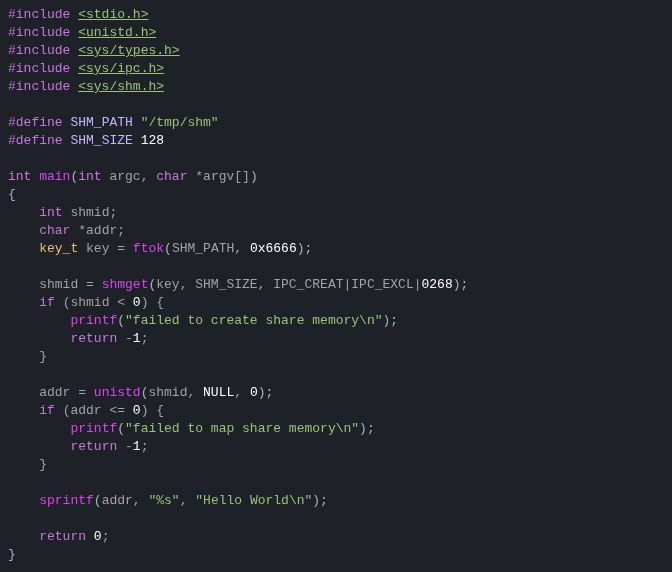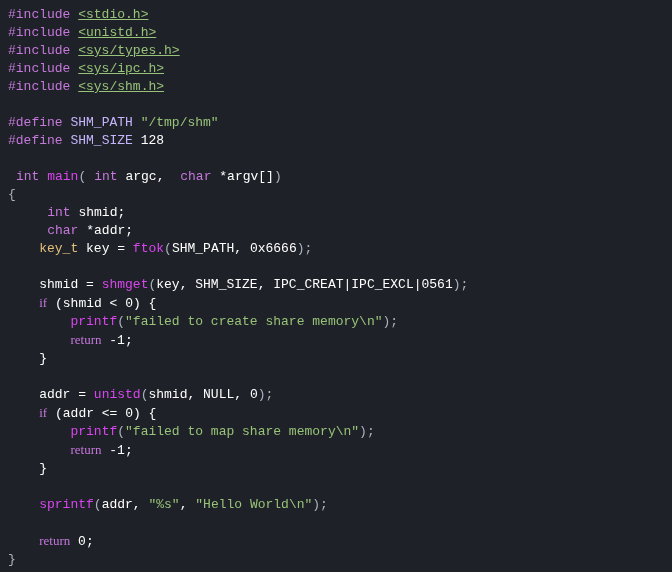--- a/index.html
+++ b/index.html
@@ -17,46 +17,46 @@
     font-size: 13px;
     line-height: 18px;
     color: #c8ccd4;
     white-space: pre;
   }
   .tok-preproc  { color: #c678dd; }
   .tok-include  { color: #98c379; text-decoration: underline; }
   .tok-macro    { color: #c4b5fd; }
   .tok-string   { color: #98c379; }
   .tok-number   { color: #ffffff; }
-  .tok-keyword  { color: #c678dd; font-family: Liberation Serif, serif; }
-  .tok-type     { color: #c678dd; margin-left: 8px; }
+  .tok-keyword  { color: #c678dd; }
+  .tok-type     { color: #c678dd; }
   .tok-typealt  { color: #e5c07b; }
   .tok-func     { color: #d946ef; }
-  .tok-plain    { color: #ffffff; }
+  .tok-plain    { color: #a3a3a3; }
   .tok-punct    { color: #abb2bf; }
 </style>
 </head>
 <body>
 
 <pre class="code"><span><span class="tok-preproc">#include </span><span class="tok-include">&lt;stdio.h&gt;</span></span>
 <span><span class="tok-preproc">#include </span><span class="tok-include">&lt;unistd.h&gt;</span></span>
 <span><span class="tok-preproc">#include </span><span class="tok-include">&lt;sys/types.h&gt;</span></span>
 <span><span class="tok-preproc">#include </span><span class="tok-include">&lt;sys/ipc.h&gt;</span></span>
 <span><span class="tok-preproc">#include </span><span class="tok-include">&lt;sys/shm.h&gt;</span></span>
 <span><span class="tok-plain"></span></span>
 <span><span class="tok-preproc">#define </span><span class="tok-macro">SHM_PATH </span><span class="tok-string">"/tmp/shm"</span></span>
 <span><span class="tok-preproc">#define </span><span class="tok-macro">SHM_SIZE </span><span class="tok-number">128</span></span>
 <span><span class="tok-plain"></span></span>
 <span><span class="tok-type">int</span><span class="tok-plain"> </span><span class="tok-func">main</span><span class="tok-punct">(</span><span class="tok-type">int</span><span class="tok-plain"> argc, </span><span class="tok-type">char</span><span class="tok-plain"> *argv[]</span><span class="tok-punct">)</span></span>
 <span><span class="tok-punct">{</span></span>
 <span><span class="tok-plain">    </span><span class="tok-type">int</span><span class="tok-plain"> shmid;</span></span>
 <span><span class="tok-plain">    </span><span class="tok-type">char</span><span class="tok-plain"> *addr;</span></span>
 <span><span class="tok-plain">    </span><span class="tok-typealt">key_t</span><span class="tok-plain"> key = </span><span class="tok-func">ftok</span><span class="tok-punct">(</span><span class="tok-plain">SHM_PATH, </span><span class="tok-number">0x6666</span><span class="tok-punct">);</span></span>
 <span><span class="tok-plain"></span></span>
-<span><span class="tok-plain">    shmid = </span><span class="tok-func">shmget</span><span class="tok-punct">(</span><span class="tok-plain">key, SHM_SIZE, IPC_CREAT|IPC_EXCL|</span><span class="tok-number">0561</span><span class="tok-punct">);</span></span>
+<span><span class="tok-plain">    shmid = </span><span class="tok-func">shmget</span><span class="tok-punct">(</span><span class="tok-plain">key, SHM_SIZE, IPC_CREAT|IPC_EXCL|</span><span class="tok-number">0268</span><span class="tok-punct">);</span></span>
 <span><span class="tok-plain">    </span><span class="tok-keyword">if</span><span class="tok-plain"> (shmid &lt; </span><span class="tok-number">0</span><span class="tok-plain">) {</span></span>
 <span><span class="tok-plain">        </span><span class="tok-func">printf</span><span class="tok-punct">(</span><span class="tok-string">"failed to create share memory\n"</span><span class="tok-punct">);</span></span>
 <span><span class="tok-plain">        </span><span class="tok-keyword">return</span><span class="tok-plain"> -</span><span class="tok-number">1</span><span class="tok-plain">;</span></span>
 <span><span class="tok-plain">    }</span></span>
 <span><span class="tok-plain"></span></span>
 <span><span class="tok-plain">    addr = </span><span class="tok-func">unistd</span><span class="tok-punct">(</span><span class="tok-plain">shmid, </span><span class="tok-number">NULL</span><span class="tok-plain">, </span><span class="tok-number">0</span><span class="tok-punct">);</span></span>
 <span><span class="tok-plain">    </span><span class="tok-keyword">if</span><span class="tok-plain"> (addr &lt;= </span><span class="tok-number">0</span><span class="tok-plain">) {</span></span>
 <span><span class="tok-plain">        </span><span class="tok-func">printf</span><span class="tok-punct">(</span><span class="tok-string">"failed to map share memory\n"</span><span class="tok-punct">);</span></span>
 <span><span class="tok-plain">        </span><span class="tok-keyword">return</span><span class="tok-plain"> -</span><span class="tok-number">1</span><span class="tok-plain">;</span></span>
 <span><span class="tok-plain">    }</span></span>

